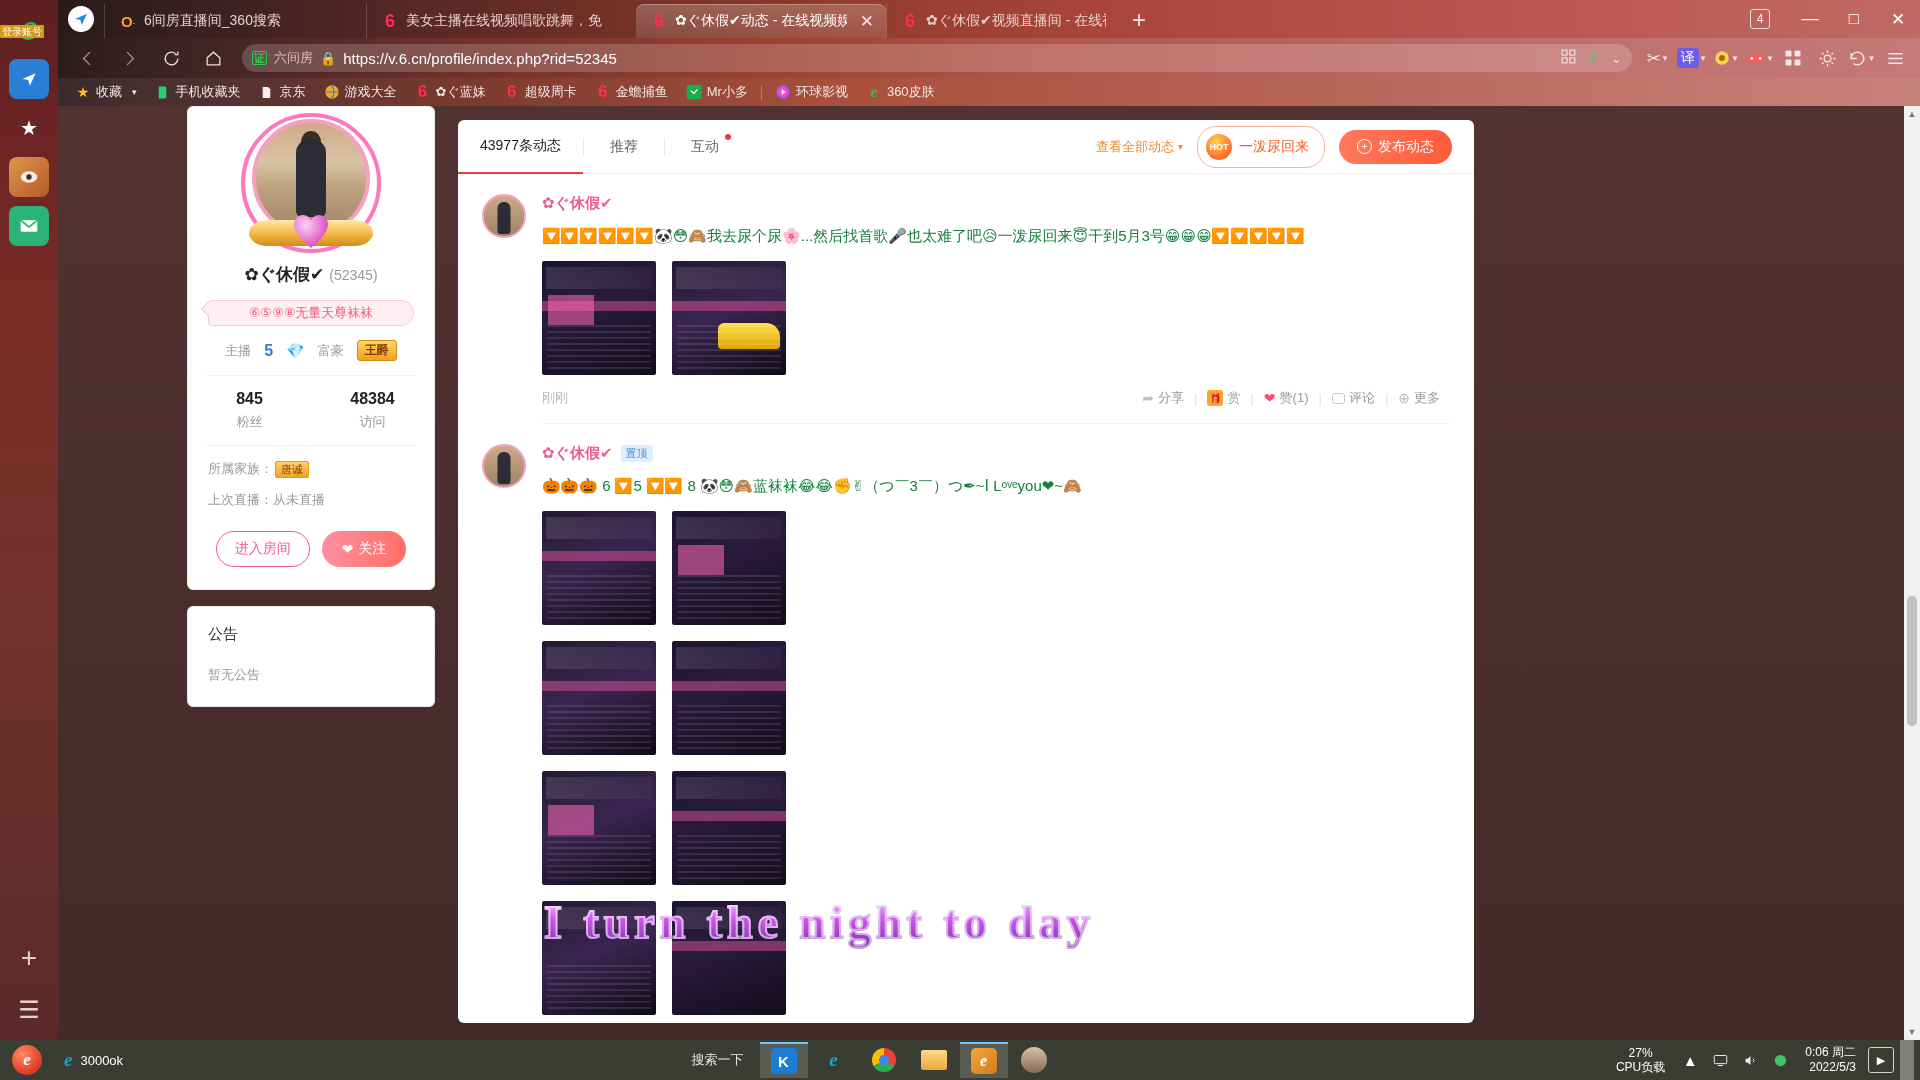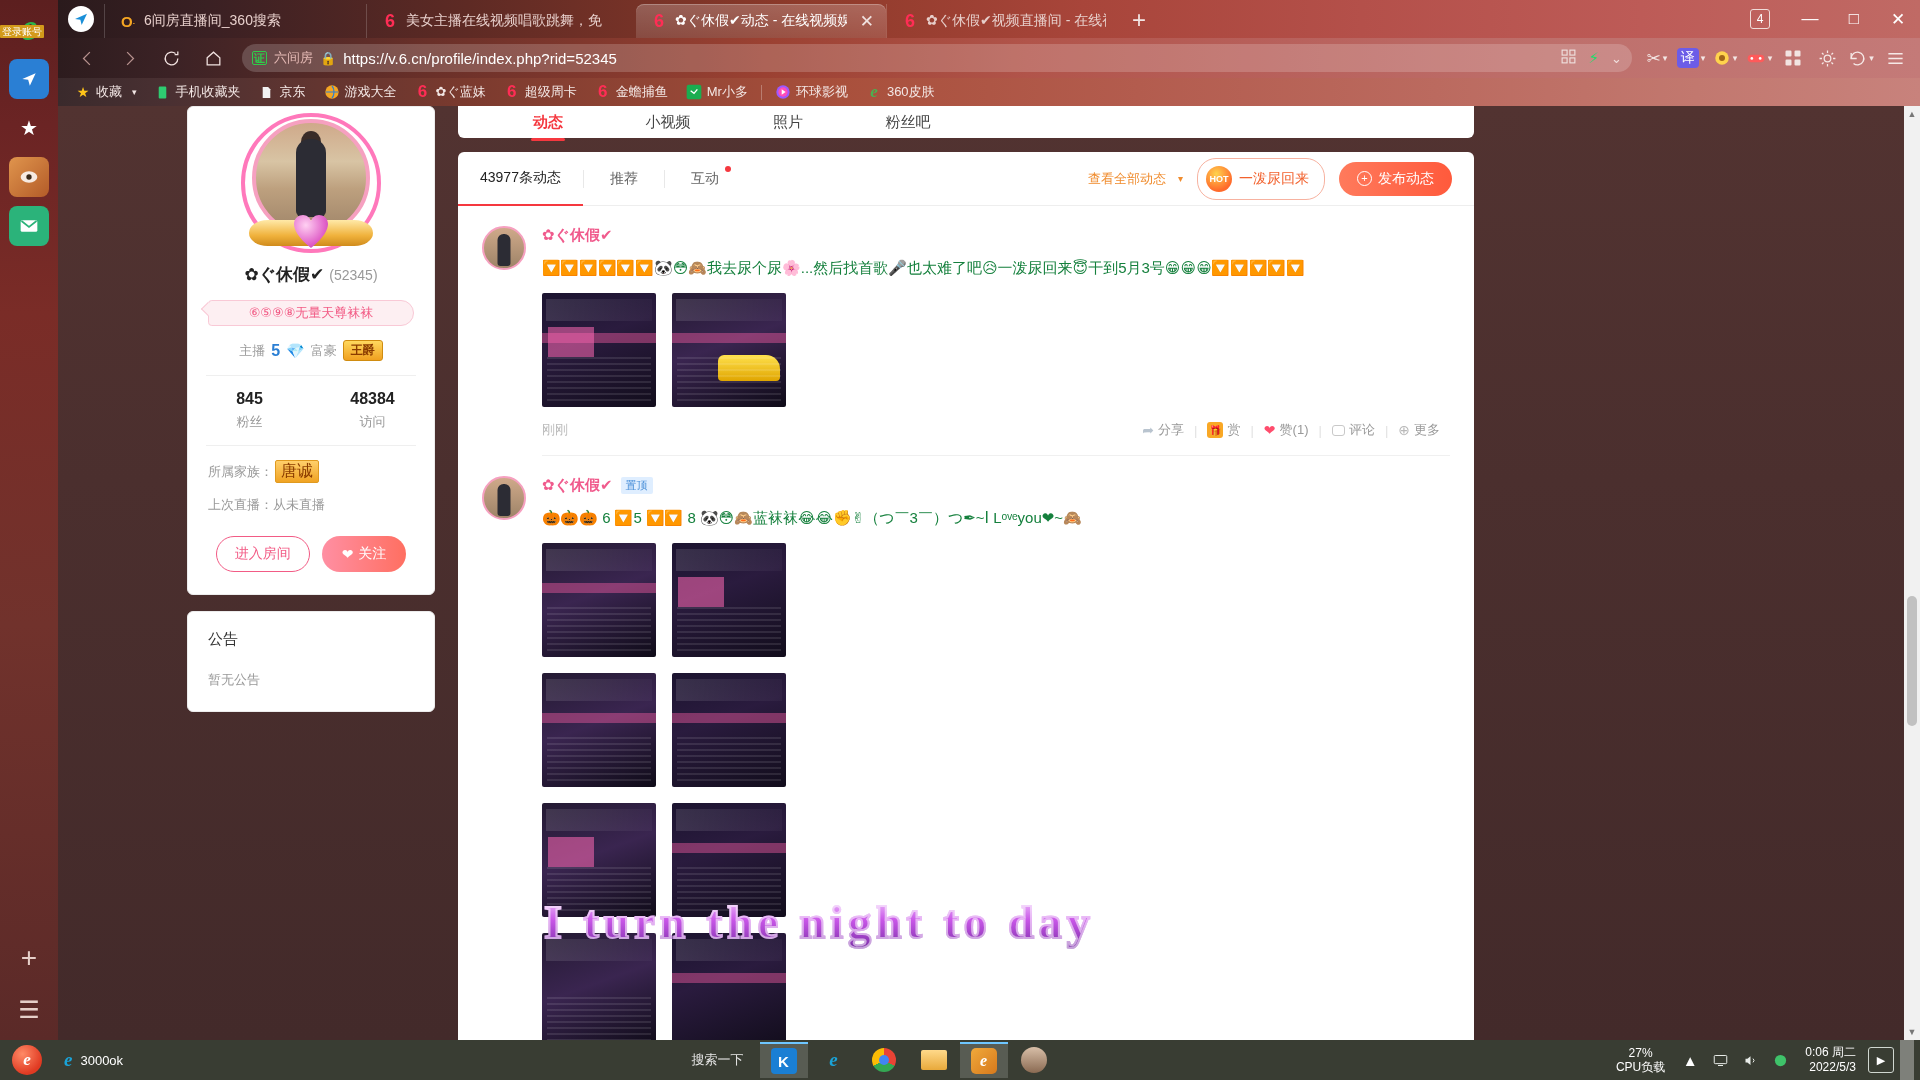--- a/index.html
+++ b/index.html
@@ -220,38 +220,38 @@
     background:#fdeff2; border:1px solid #f9c9d6; border-radius:4px 14px 14px 4px;
     color:#f25b85; font-size:13px; display:flex;align-items:center;justify-content:center;
     position:relative;
   }
   .banner:before{
     content:""; position:absolute; left:-6px; top:3px; width:9px;height:9px;
     background:#fdeff2; border-left:1px solid #f9c9d6; border-top:1px solid #f9c9d6;
     transform:rotate(-45deg);
   }
   .level-row {
-    display:flex;align-items:center;justify-content:center;gap:6px;margin-top:14px;
+    display:flex;align-items:center;justify-content:center;gap:13px;margin-top:14px;
     color:#9b9b9b; font-size:13px;
   }
   .lv-num { color:#2b7fd4; font-weight:bold; font-size:16px;}
   .gem { color:#3fc3f0; font-size:15px; }
   .king-badge {
     background:linear-gradient(180deg,#ffd85e,#f0a020); color:#8a3b00;
     border:1px solid #d08c10; border-radius:3px; font-size:12px; padding:1px 7px;
     font-weight:bold;
   }
   .divider { height:1px;background:#efefef;margin:14px 18px; }
   .stats { display:flex; }
   .stat { flex:1; text-align:center; }
   .stat .sv { font-size:16px; color:#222; font-weight:bold;}
   .stat .sl { font-size:13px; color:#999; margin-top:5px;}
   .meta-row { font-size:13px; color:#999; padding: 0 20px; margin-top:4px; display:flex;align-items:center;gap:2px;}
   .fam-badge {
-    background:linear-gradient(180deg,#ffcf6b,#f0a323); color:#8b3c00; font-size:16px;
+    background:linear-gradient(180deg,#ffcf6b,#f0a323); color:#8b3c00; font-size:11px;
     border:1px solid #e09a20; border-radius:2px; padding:0 5px;
   }
   .meta-row2 { font-size:13px; color:#999; padding: 0 20px; margin-top:13px;}
   .btn-row { display:flex; gap:12px; justify-content:center; margin-top:22px; }
   .btn-outline {
     border:1px solid #f25b85; color:#f25b85; background:#fff;
     border-radius:18px; padding: 8px 18px; font-size:14px;
   }
   .btn-grad {
     border:none; color:#fff; border-radius:18px; padding: 9px 20px; font-size:14px;
@@ -280,21 +280,21 @@
     padding: 0 22px 0 0;
   }
   .ftab {
     height:54px; display:flex;align-items:center;justify-content:center;
     padding: 0 22px; font-size:14px; color:#666; position:relative; min-width:80px;
   }
   .ftab.active { color:#222; border-bottom:2px solid #f5383f; }
   .ftab .dot { position:absolute; top:14px; right:14px; width:6px;height:6px;border-radius:50%;background:#f5383f;}
   .ftab-sep { width:1px; height:18px; background:#e8e8e8; }
   .fh-right { margin-left:auto; display:flex; align-items:center; gap:14px; }
-  .link-gray { color:#f08c2e; font-size:13px; display:flex;align-items:center;gap:12px;}
+  .link-gray { color:#f08c2e; font-size:13px; display:flex;align-items:center;gap:4px;}
   .link-gray .cv { font-size:10px; }
   .btn-hot {
     display:flex;align-items:center;gap:7px; border:1px solid #f7b2a0;
     color:#f2622e; background:#fff; border-radius:19px; padding: 7px 15px 7px 8px; font-size:14px;
   }
   .hot-bubble {
     width:26px;height:26px;border-radius:50%;
     background:radial-gradient(circle at 40% 30%,#ffd34d,#ff6a2b 70%);
     color:#fff; font-size:9px; display:flex;align-items:center;justify-content:center;font-weight:bold;
   }
@@ -731,26 +731,20 @@
       </div>
 
       <div class="card" id="notice-card">
         <div class="notice-title">公告</div>
         <div class="notice-body">暂无公告</div>
       </div>
     </div>
 
     <div id="main-col">
 
-      <div id="nav-card">
-        <div class="navtab active">动态</div>
-        <div class="navtab">小视频</div>
-        <div class="navtab">照片</div>
-        <div class="navtab">粉丝吧</div>
-      </div>
 
       <div id="feed-card">
         <div id="feed-head">
           <div class="ftab active">43977条动态</div>
           <div class="ftab-sep"></div>
           <div class="ftab">推荐</div>
           <div class="ftab-sep"></div>
           <div class="ftab">
             <span>互动</span>
             <span class="dot"></span>

